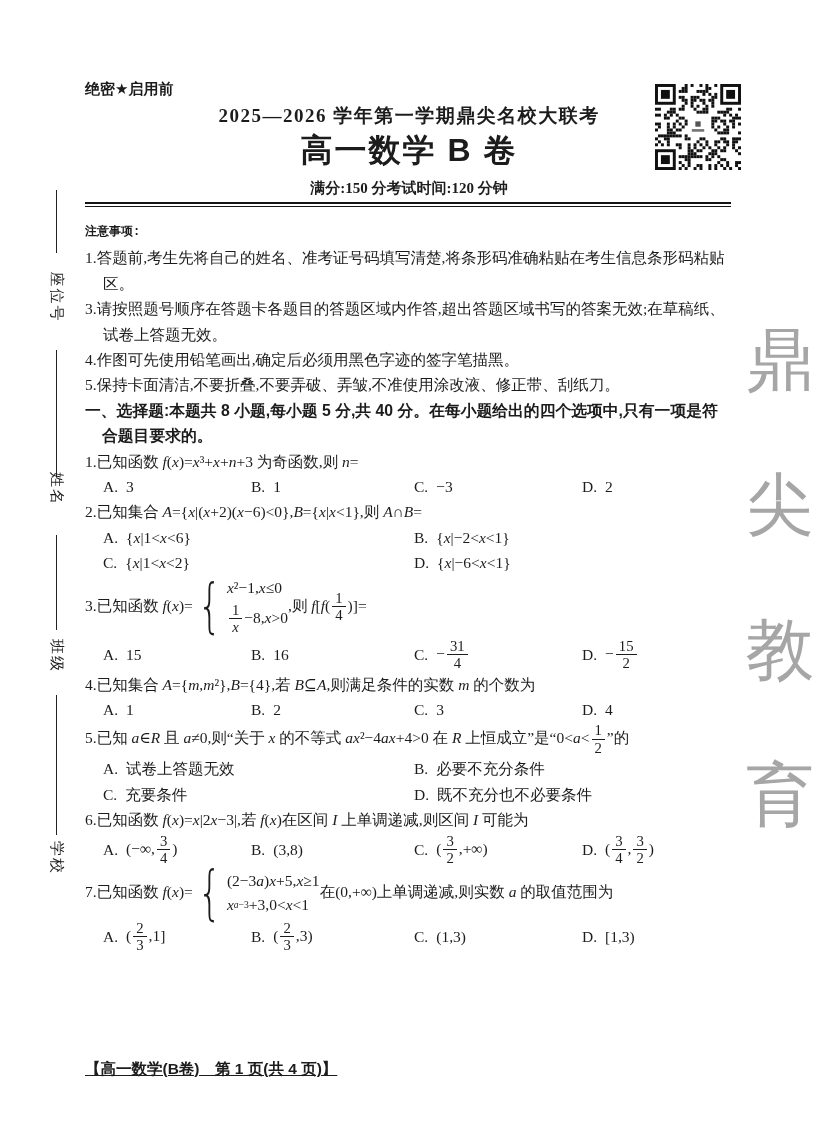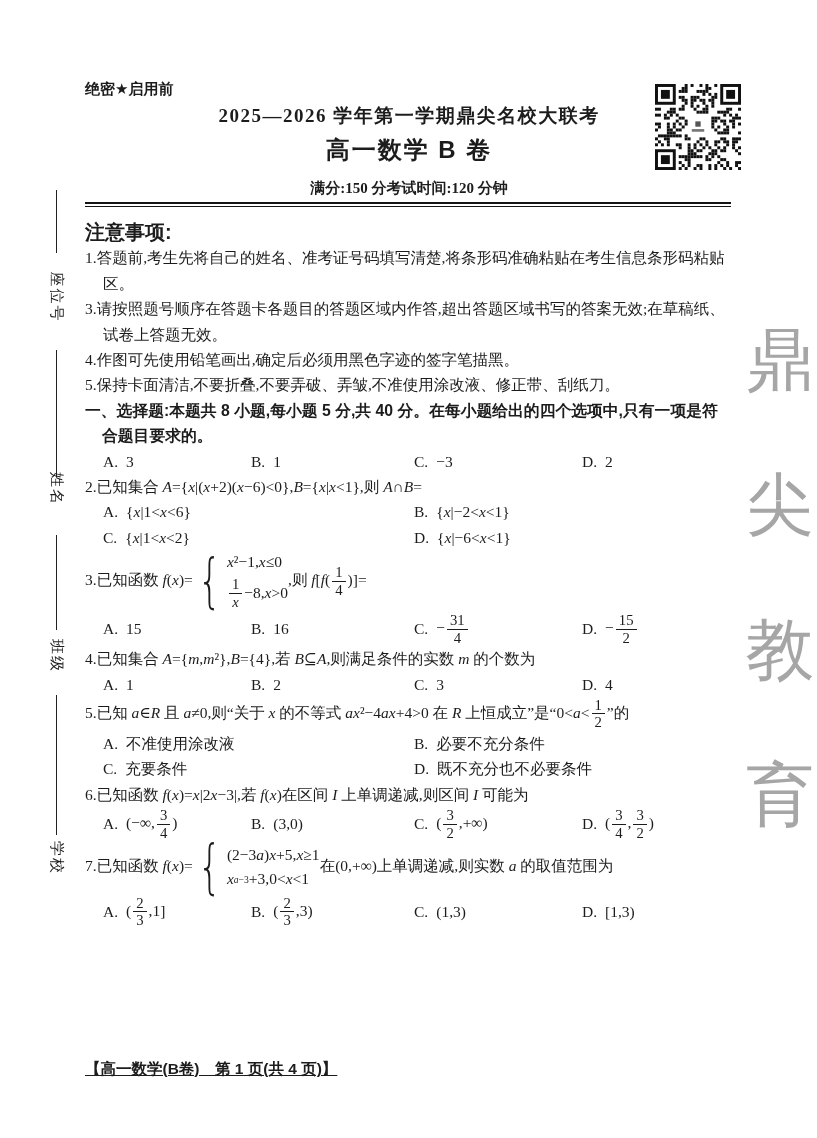--- a/index.html
+++ b/index.html
@@ -8,21 +8,21 @@
     font-family:"Liberation Serif","DejaVu Serif",serif;
     font-size:15.5px;line-height:25.4px;overflow:hidden;
   }
   .hei{font-family:"Liberation Sans","DejaVu Sans",sans-serif;font-weight:700;}
 
   
   .security{position:absolute;left:85px;top:76px;font-size:15px;}
   .session{position:absolute;left:85px;top:102px;width:648px;text-align:center;
            font-size:19px;line-height:28px;letter-spacing:1.5px;font-weight:bold;}
   .paper-title{position:absolute;left:85px;top:130px;width:648px;text-align:center;
-           font-size:24px;line-height:40px;letter-spacing:2px;}
+           font-size:32px;line-height:40px;letter-spacing:2px;}
   .exam-meta{position:absolute;left:85px;top:176px;width:648px;display:flex;
            justify-content:center;font-size:15px;font-weight:600;}
   .head-rule{position:absolute;left:85px;top:202px;width:646px;height:2px;
            border-top:2.5px solid #141414;border-bottom:1.2px solid #141414;}
   .qr{position:absolute;left:655px;top:84px;width:86px;height:86px;}
   .qr svg{display:block;width:86px;height:86px;}
 
   
   .rail-line{position:absolute;left:56px;width:0;border-left:1.4px solid #222;}
   .v-label{position:absolute;left:56px;width:0;height:0;}
@@ -31,21 +31,21 @@
 
   
   .watermark{position:absolute;left:742px;top:326px;width:76px;display:flex;
            flex-direction:column;gap:77px;align-items:center;color:#a6a6a6;
            font-size:68px;line-height:68px;font-family:"Liberation Serif","DejaVu Serif",serif;}
 
   
   main{position:absolute;left:85px;top:220px;width:648px;}
   p{margin:0;}
   .hang{padding-left:18px;text-indent:-18px;}
-  .notice-heading{font-size:20px;}
+  .notice-heading{font-size:12px;font-family:Liberation Mono, monospace;}
   .section-heading{font-size:15.8px;padding-left:17px;text-indent:-17px;}
   .stem{padding-left:17px;text-indent:-17px;}
   .opts4{display:grid;grid-template-columns:148px 163px 168px 1fr;padding-left:18px;align-items:center;}
   .opts2{display:grid;grid-template-columns:311px 1fr;padding-left:18px;align-items:center;}
   .opt{display:flex;align-items:center;gap:8px;white-space:nowrap;}
 
   
   sup{font-size:0.62em;line-height:0;vertical-align:0.55em;}
   .frac{display:inline-flex;flex-direction:column;align-items:center;vertical-align:middle;
         margin:0 2px;line-height:1.12;font-size:0.95em;text-indent:0;}
@@ -352,20 +352,21 @@
 <main>
   <p class="notice-heading hei">注意事项:</p>
   <p class="hang">1.答题前,考生先将自己的姓名、准考证号码填写清楚,将条形码准确粘贴在考生信息条形码粘贴区。</p>
   <p class="hang">3.请按照题号顺序在答题卡各题目的答题区域内作答,超出答题区域书写的答案无效;在草稿纸、试卷上答题无效。</p>
   <p class="hang">4.作图可先使用铅笔画出,确定后必须用黑色字迹的签字笔描黑。</p>
   <p class="hang">5.保持卡面清洁,不要折叠,不要弄破、弄皱,不准使用涂改液、修正带、刮纸刀。</p>
 
   <p class="section-heading hei">一、选择题:本题共 8 小题,每小题 5 分,共 40 分。在每小题给出的四个选项中,只有一项是符合题目要求的。</p>
 
   <div class="q">
+    <p class="stem">1.已知函数 <i>f</i>(<i>x</i>)=<i>x</i>³+<i>x</i>+<i>n</i>+3 为奇函数,则 <i>n</i>=</p>
     <div class="opts4">
       <span class="opt">
           <span>A.</span>
           <span>3</span>
         </span>
       <span class="opt">
           <span>B.</span>
           <span>1</span>
         </span>
       <span class="opt">
@@ -464,21 +465,21 @@
   </div>
 
   <div class="q">
     <p class="stem">5.已知 <i>a</i>∈<i>R</i> 且 <i>a</i>≠0,则“关于 <i>x</i> 的不等式 <i>ax</i>²−4<i>ax</i>+4&gt;0 在 <i>R</i> 上恒成立”是“0&lt;<i>a</i>&lt;<span class="frac">
           <span class="fn">1</span>
           <span class="fd">2</span>
         </span>”的</p>
     <div class="opts2">
       <span class="opt">
           <span>A.</span>
-          <span>不准使用涂改液</span>
+          <span>试卷上答题无效</span>
         </span>
       <span class="opt">
           <span>B.</span>
           <span>必要不充分条件</span>
         </span>
       <span class="opt">
           <span>C.</span>
           <span>充要条件</span>
         </span>
       <span class="opt">
@@ -493,21 +494,21 @@
     <div class="opts4">
       <span class="opt">
           <span>A.</span>
           <span>(−∞,<span class="frac">
               <span class="fn">3</span>
               <span class="fd">4</span>
             </span>)</span>
         </span>
       <span class="opt">
           <span>B.</span>
-          <span>(3,0)</span>
+          <span>(3,8)</span>
         </span>
       <span class="opt">
           <span>C.</span>
           <span>(<span class="frac">
               <span class="fn">3</span>
               <span class="fd">2</span>
             </span>,+∞)</span>
         </span>
       <span class="opt">
           <span>D.</span>

